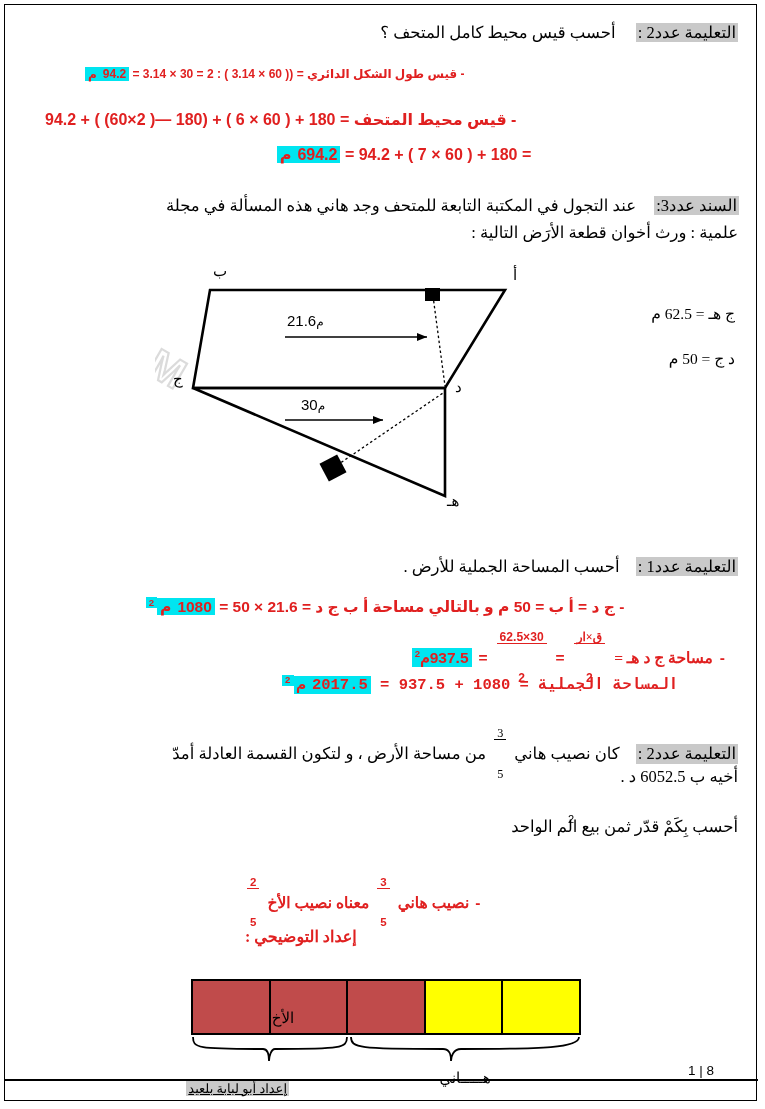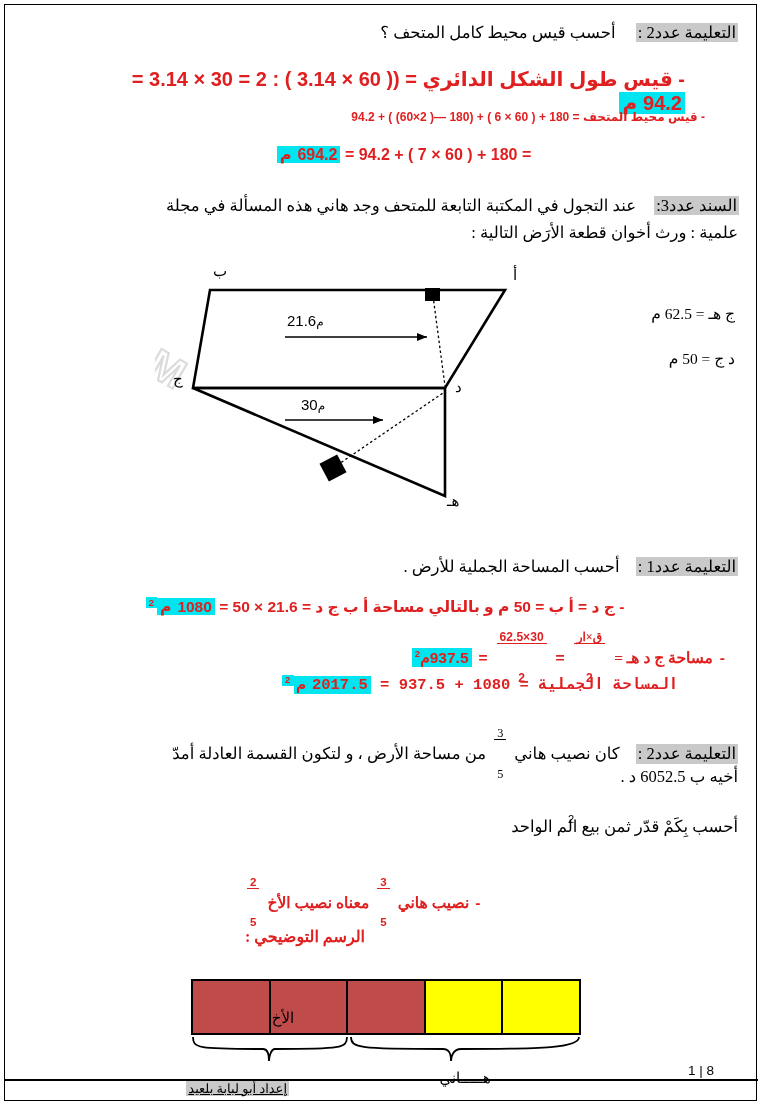--- a/index.html
+++ b/index.html
@@ -37,26 +37,26 @@
 </head>
 <body>
 
 <div id="page">
 
   <div class="blk rtl ar" style="left:20px;top:18px;width:713px;font-size:16.5px;">
     <span class="gray-hl">التعليمة عدد2 :</span>
     <span style="margin-right:16px;">أحسب قيس محيط كامل المتحف ؟</span>
   </div>
 
-  <div class="blk rtl sans red" style="left:80px;top:62px;width:600px;font-size:20px;font-weight:bold;text-align:right;">
+  <div class="blk rtl sans red" style="left:80px;top:62px;width:600px;font-size:12px;font-weight:bold;text-align:left;">
     <span>-</span>
     <span>قيس  طول الشكل الدائري = (( 60 × 3.14 ) : 2 = 30 × 3.14 = </span><span class="cyan-hl">94.2</span><span class="cyan-hl">م</span>
   </div>
 
-  <div class="blk rtl sans red" style="left:40px;top:105px;width:660px;font-size:12px;font-weight:bold;text-align:right;">
+  <div class="blk rtl sans red" style="left:40px;top:105px;width:660px;font-size:16px;font-weight:bold;text-align:left;">
     <span>-</span>
     <span>قيس محيط المتحف =  180  +  ( 60 × 6 ) + (180 —( 2×60) ) + 94.2</span>
   </div>
 
   <div class="blk rtl sans red" style="left:164px;top:140px;width:470px;font-size:16px;font-weight:bold;text-align:center;">
     <span>= 180 + ( 60 × 7 ) + 94.2 = </span><span class="cyan-hl">694.2</span><span class="cyan-hl">م</span>
   </div>
 
   <div class="blk rtl ar" style="left:21px;top:188px;width:713px;font-size:16.5px;line-height:1.55;">
     <span class="gray-hl">السند عدد3:</span>
@@ -166,21 +166,21 @@
       <span class="num">3</span>
       <span class="den">5</span>
     </span>
     <span class="ar">معناه نصيب الأخ</span>
     <span class="frac frac-sm">
       <span class="num">2</span>
       <span class="den">5</span>
     </span>
   </div>
 
-  <div class="blk rtl ar red" style="left:240px;top:922px;width:480px;font-size:16px;font-weight:bold;text-align:left;">الرسم التوضيحي :</div>
+  <div class="blk rtl ar red" style="left:240px;top:922px;width:480px;font-size:16px;font-weight:bold;text-align:left;">إعداد التوضيحي :</div>
 
   <div class="barwrap">
     <div class="bar">
       <div class="seg" style="background:#ffff00;"></div>
       <div class="seg" style="background:#ffff00;"></div>
       <div class="seg" style="background:#c04b4b;"></div>
       <div class="seg" style="background:#c04b4b;"></div>
       <div class="seg" style="background:#c04b4b;"></div>
     </div>
   </div>

